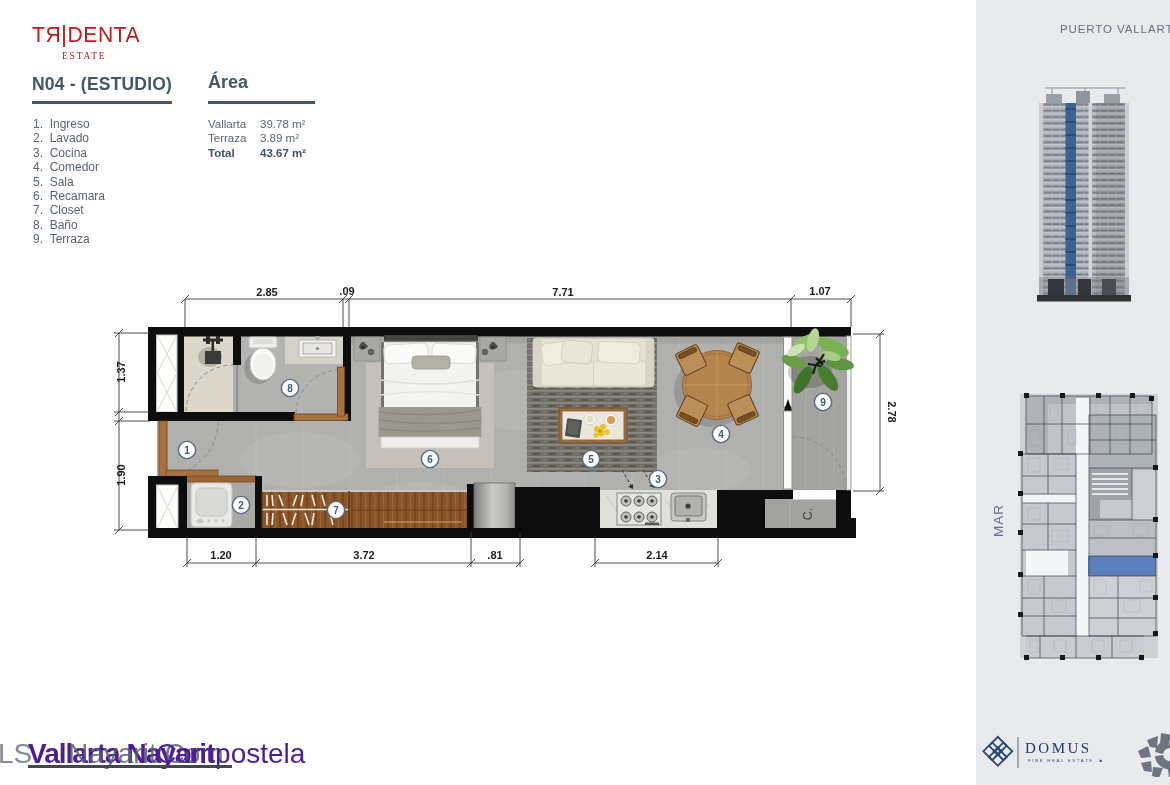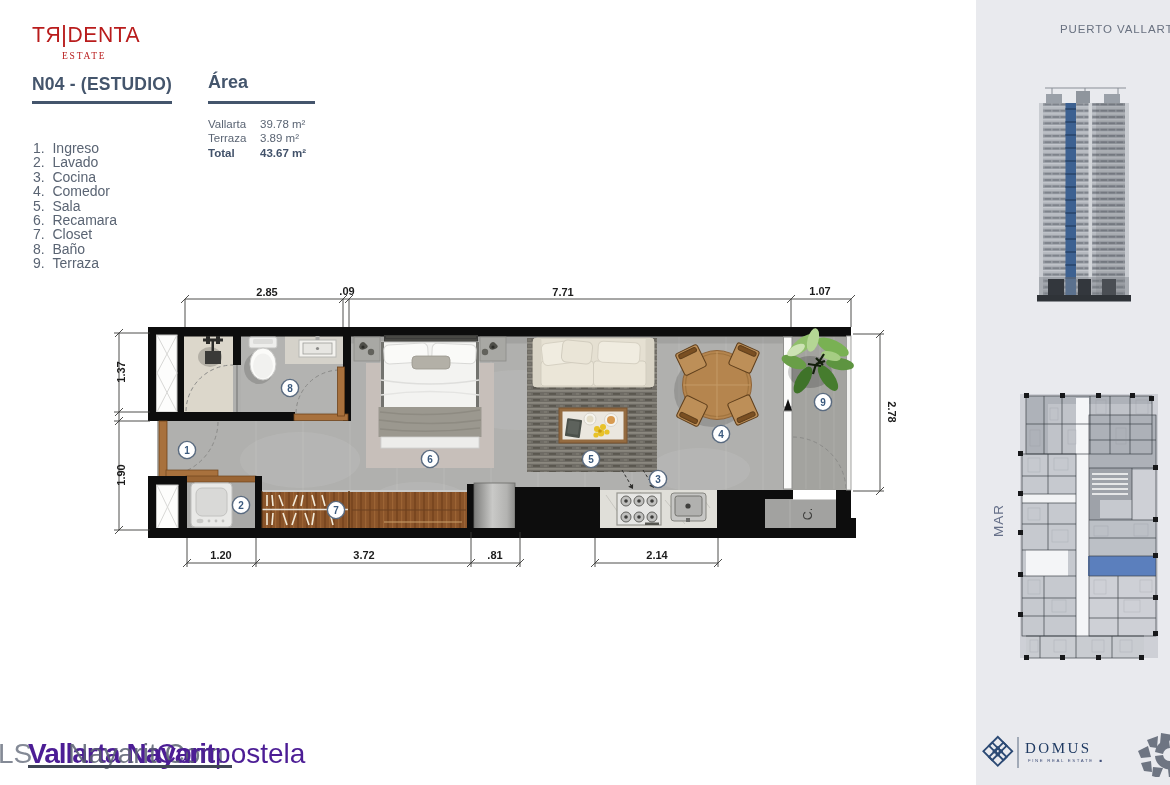--- a/index.html
+++ b/index.html
@@ -20,21 +20,21 @@
 </div>
 
 <div class="abs" style="left:32px;top:74px;font-size:17.5px;font-weight:bold;color:#44556c;letter-spacing:0.2px;">N04 - (ESTUDIO)</div>
 
 <div class="abs" style="left:32px;top:101px;width:140px;height:2.5px;background:#44556c;"></div>
 
 <div class="abs" style="left:208px;top:72px;font-size:18px;font-weight:bold;color:#44556c;">Área</div>
 
 <div class="abs" style="left:208px;top:101px;width:107px;height:2.5px;background:#44556c;"></div>
 
-<div class="abs" style="left:33px;top:117px;font-size:14px;color:#5a6473;line-height:14.4px;margin-top:24px;">
+<div class="abs" style="left:33px;top:117px;font-size:12px;color:#5a6473;line-height:14.4px;">
   <div>1.&nbsp;&nbsp;Ingreso</div>
   <div>2.&nbsp;&nbsp;Lavado</div>
   <div>3.&nbsp;&nbsp;Cocina</div>
   <div>4.&nbsp;&nbsp;Comedor</div>
   <div>5.&nbsp;&nbsp;Sala</div>
   <div>6.&nbsp;&nbsp;Recamara</div>
   <div>7.&nbsp;&nbsp;Closet</div>
   <div>8.&nbsp;&nbsp;Baño</div>
   <div>9.&nbsp;&nbsp;Terraza</div>
 </div>

